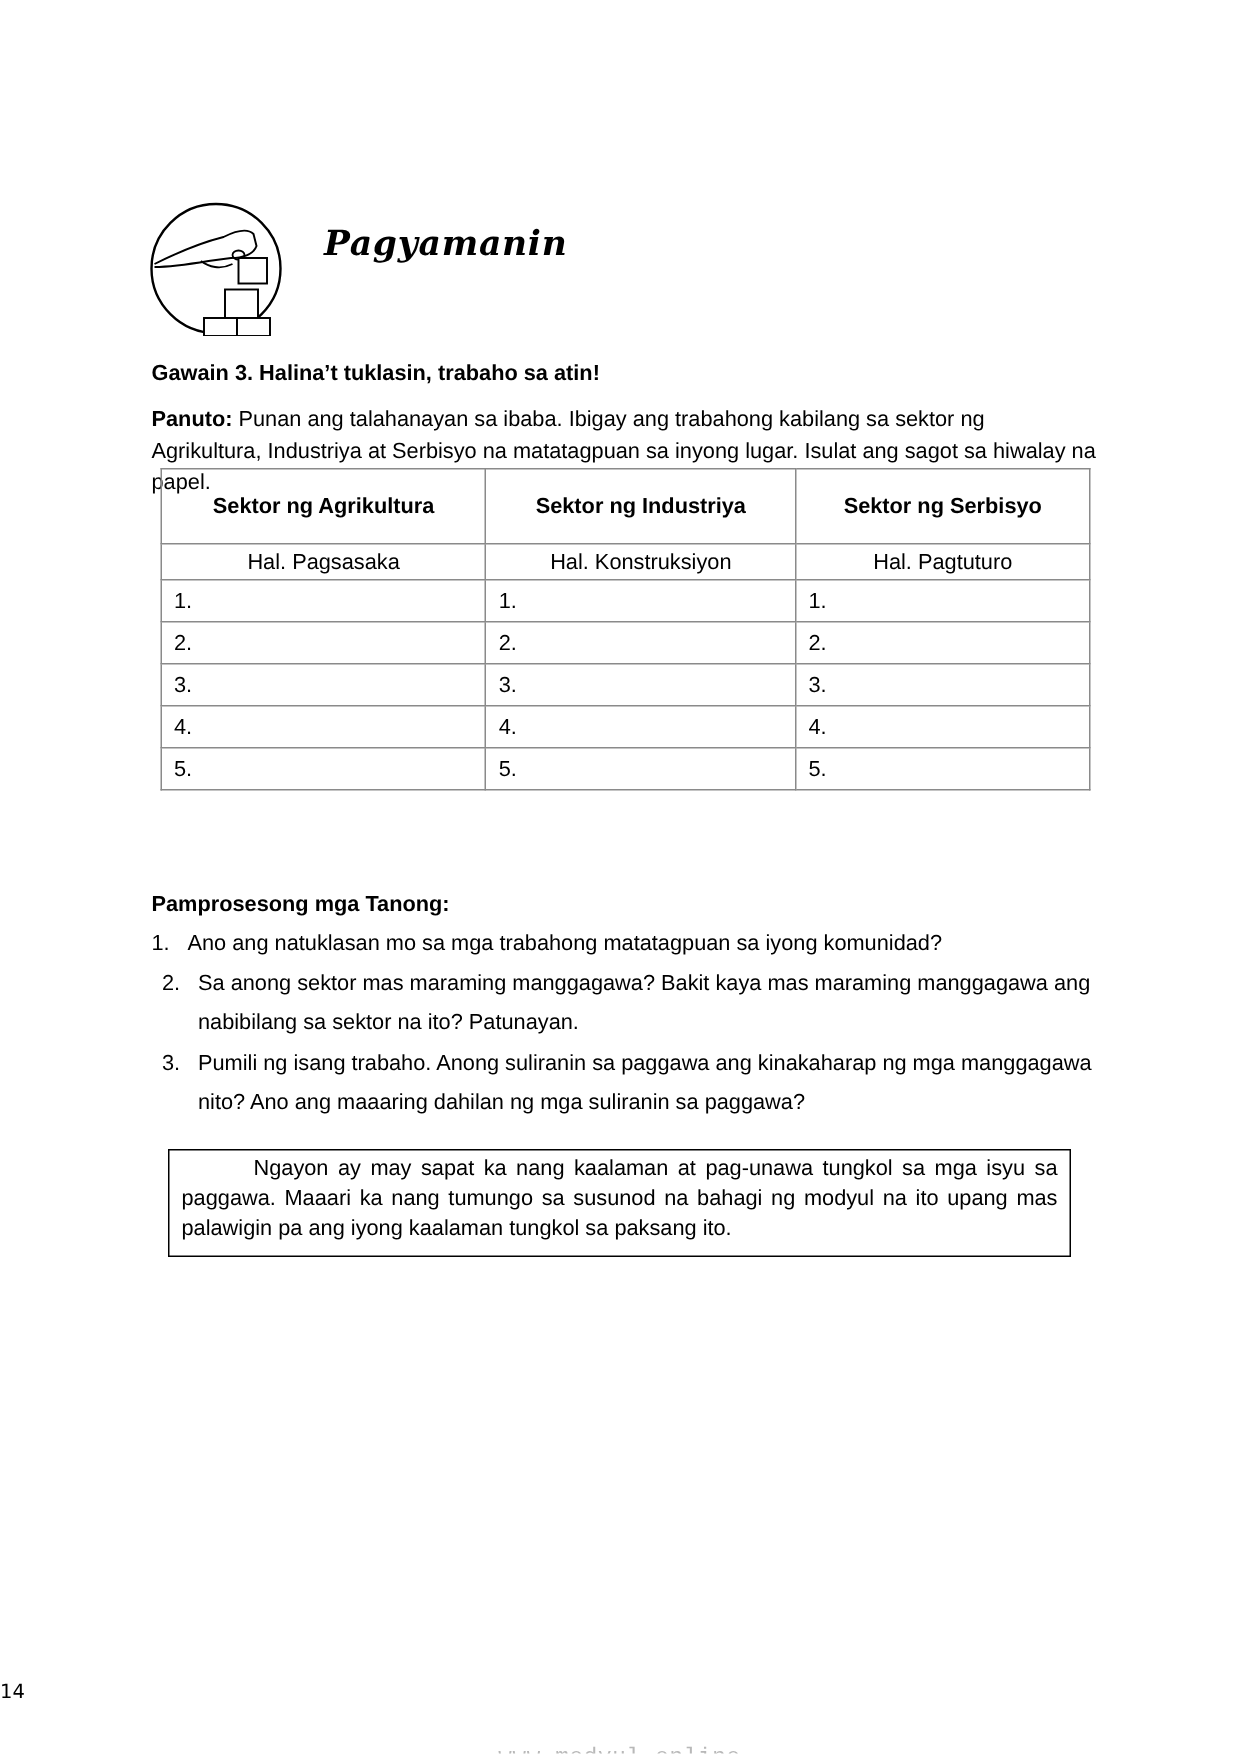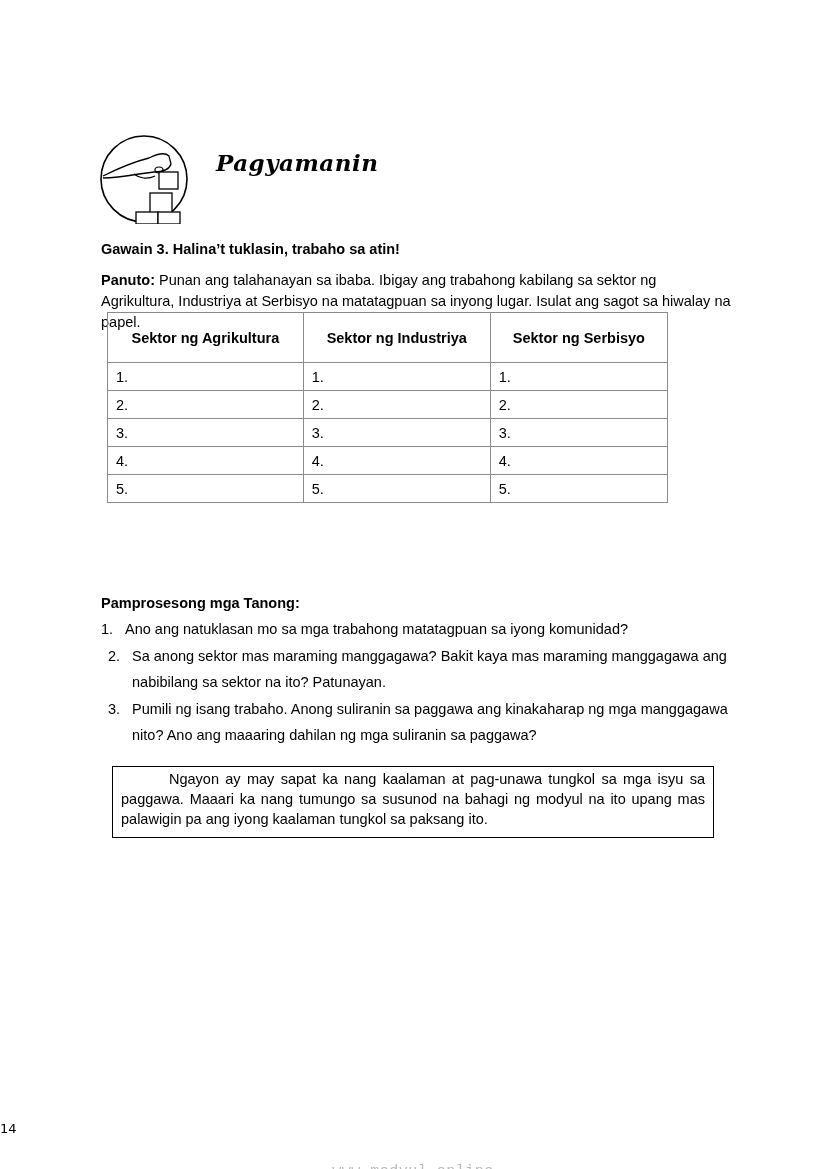--- a/index.html
+++ b/index.html
@@ -4,21 +4,21 @@
 <style>
   html, body { margin: 0; padding: 0; background: #ffffff; }
   body { width: 826px; height: 1169px; position: relative; overflow: hidden;
          font-family: "Liberation Sans", sans-serif; color: #000; }
   .abs { position: absolute; margin-top: 38px; }
   .icon-wrap { left: 99px; top: 96px; width: 112px; height: 90px; }
   .section-title { left: 216px; top: 111px; font-family: "DejaVu Serif", serif; font-style: italic; font-weight: bold; font-size: 23px; letter-spacing: 0.5px; }
   .activity-title { left: 101px; top: 203px; font-weight: bold; font-size: 14.5px; }
   .instructions { left: 101px; top: 232px; width: 630px; font-size: 14.5px; line-height: 21px; }
   .instructions b { font-weight: bold; }
-  table.sectors { position: absolute; left: 107px; top: 312px; width: 561px; border-collapse: collapse; font-size: 14.5px; }
+  table.sectors { position: absolute; left: 107px; top: 312px; width: 620px; border-collapse: collapse; font-size: 14.5px; }
   table.sectors td, table.sectors th { border: 1px solid #8a8a8a; padding: 0 8px; }
   table.sectors th { height: 49px; font-weight: bold; text-align: center; }
   table.sectors td.ex { height: 23px; text-align: center; }
   table.sectors td.num { height: 27px; text-align: left; }
   .q-title { left: 101px; top: 557px; font-weight: bold; font-size: 14.5px; }
   .questions { left: 101px; top: 578px; width: 640px; font-size: 14.5px; }
   .q { position: relative; line-height: 26.5px; }
   .q .n { position: absolute; left: 0; }
   .q .t { display: block; }
   .q1 .n { left: 0; } .q1 .t { padding-left: 24px; }
@@ -47,20 +47,25 @@
 
 <div class="abs activity-title">Gawain 3. Halina’t tuklasin, trabaho sa atin!</div>
 <div class="abs instructions"><b>Panuto:</b><span> Punan ang talahanayan sa ibaba. Ibigay ang trabahong kabilang sa sektor ng Agrikultura, Industriya at Serbisyo na matatagpuan sa inyong lugar. Isulat ang sagot sa hiwalay na papel.</span></div>
 
 <table class="sectors">
   <tbody>
       <tr>
     <th>Sektor ng Agrikultura</th>
     <th>Sektor ng Industriya</th>
     <th>Sektor ng Serbisyo</th>
+  </tr>
+  <tr>
+    <td class="ex">Hal. Pagsasaka</td>
+    <td class="ex">Hal. Konstruksiyon</td>
+    <td class="ex">Hal. Pagtuturo</td>
   </tr>
   <tr>
     <td class="num">1.</td>
     <td class="num">1.</td>
     <td class="num">1.</td>
   </tr>
   <tr>
     <td class="num">2.</td>
     <td class="num">2.</td>
     <td class="num">2.</td>

